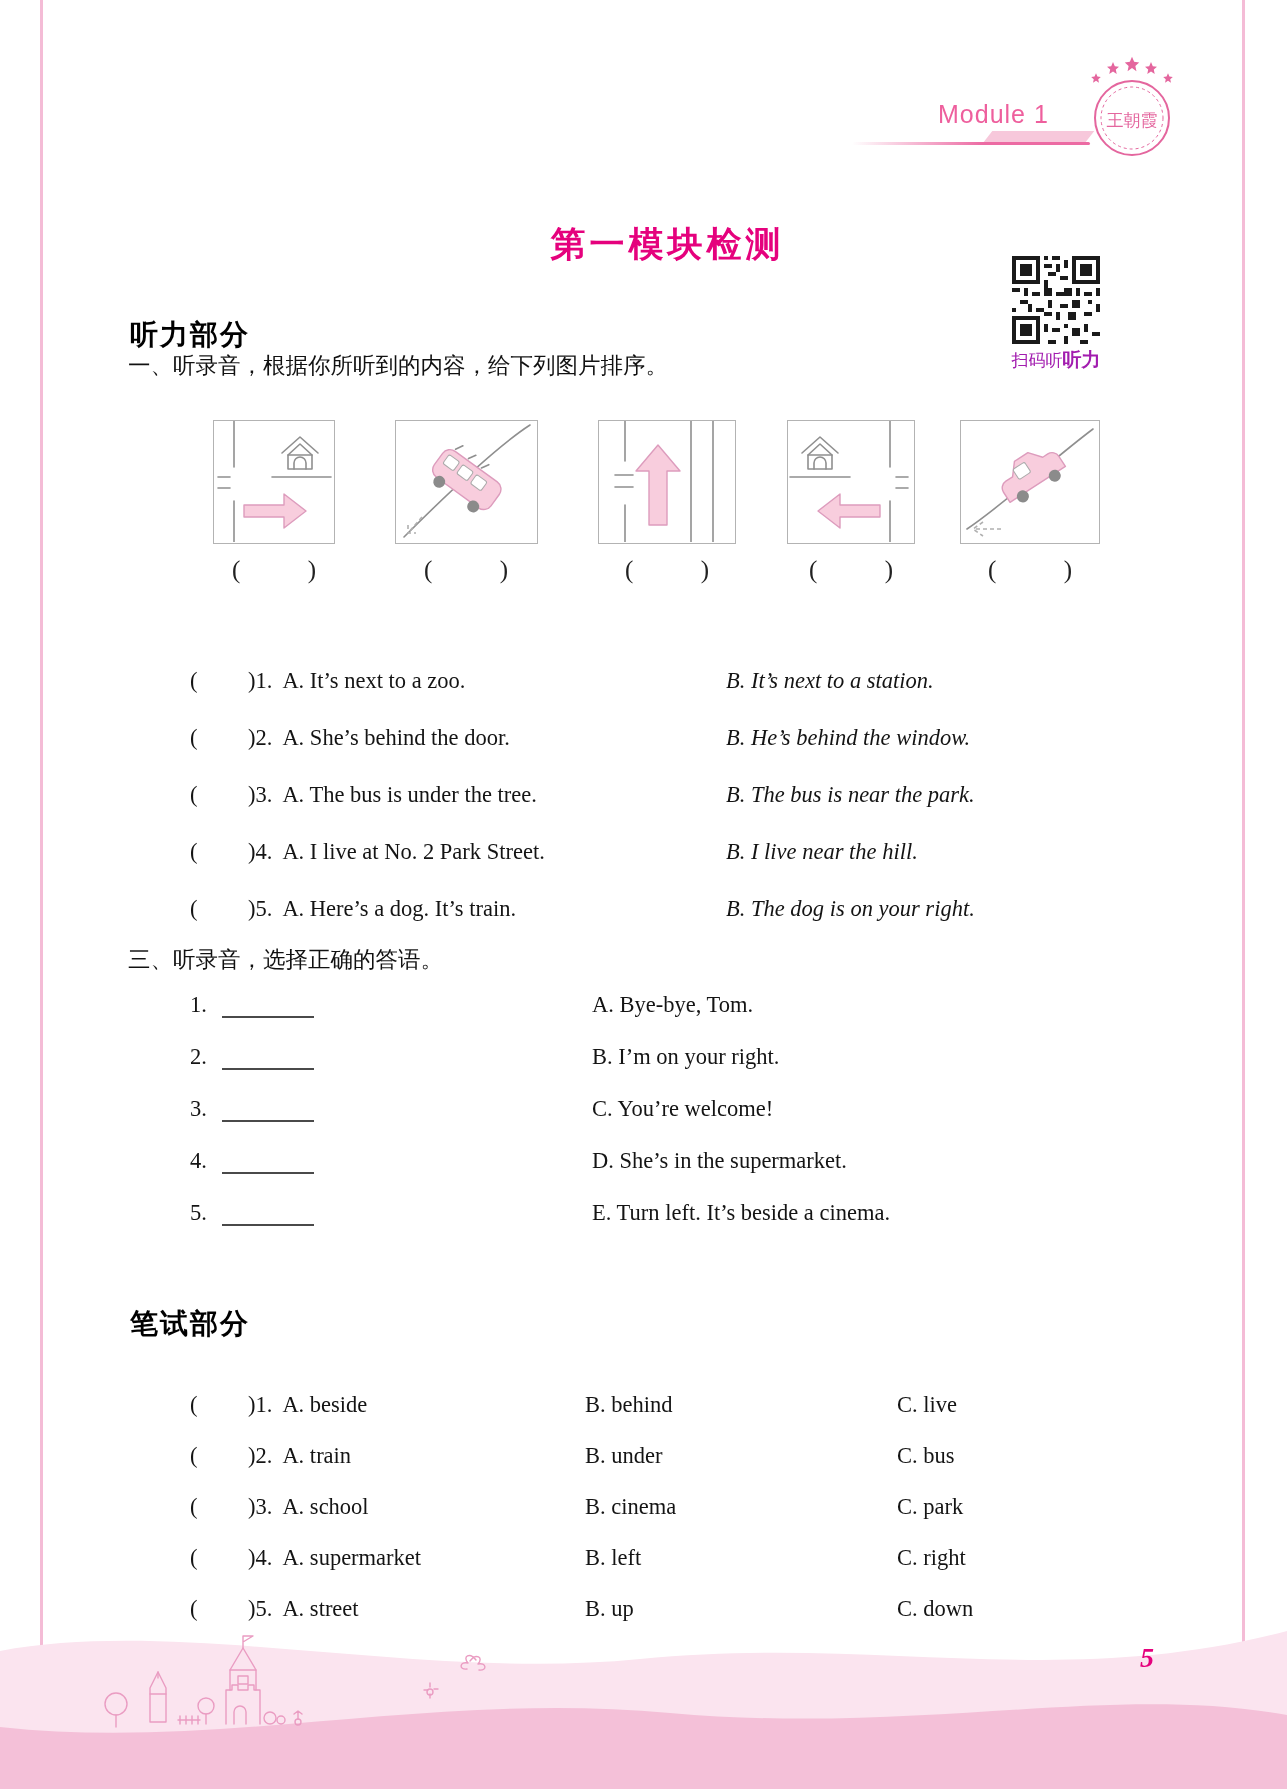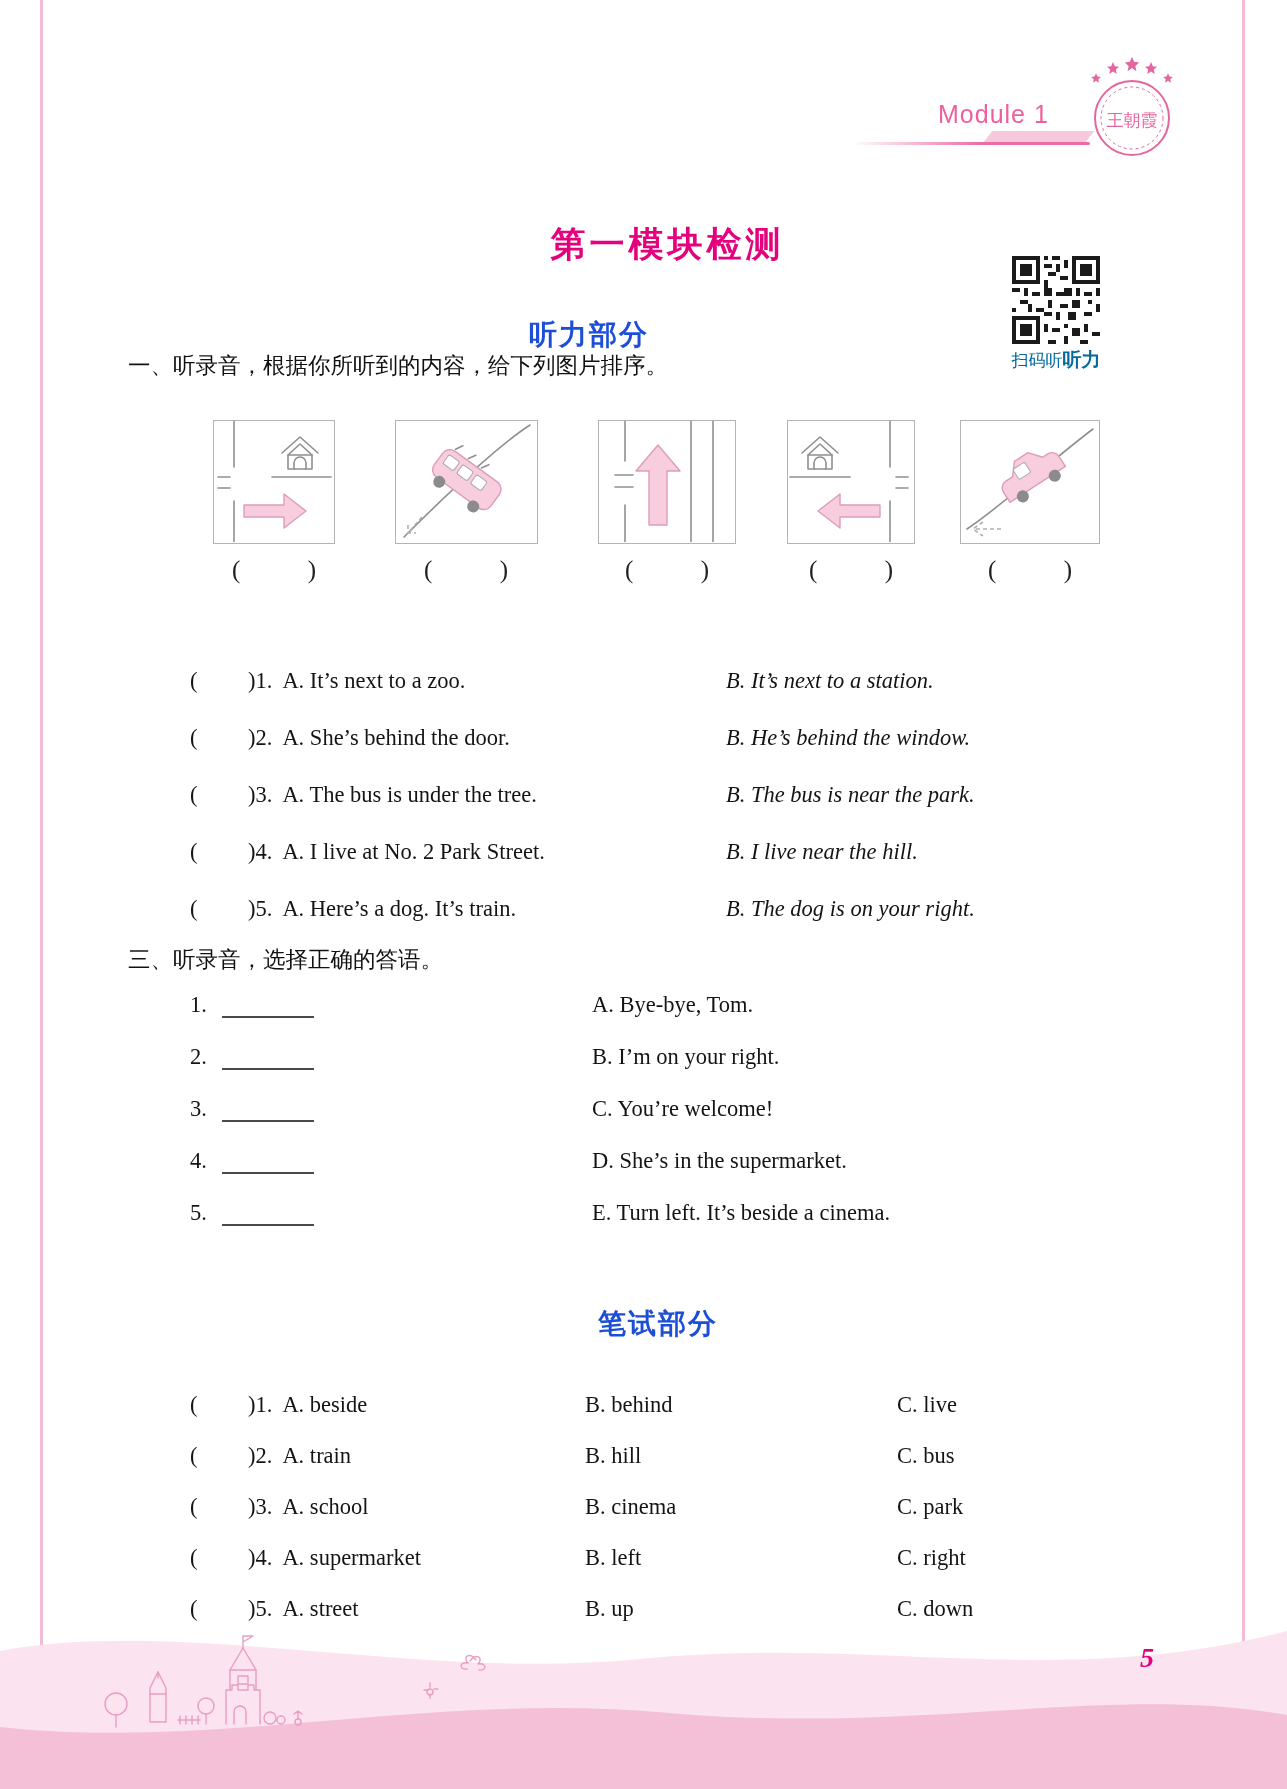--- a/index.html
+++ b/index.html
@@ -20,25 +20,25 @@
   .module-line { position:absolute; left:852px; top:142px; width:238px; height:3px; border-radius:2px;
     background:linear-gradient(to right, rgba(238,95,157,0), #ec6ba3 55%, #ec6ba3); }
   .stamp { position:absolute; left:1078px; top:56px; }
 
   .page-title { position:absolute; left:0; width:1287px; top:198px; text-align:center;
     font-family:"Liberation Sans",sans-serif; font-weight:bold; font-size:35px;
     letter-spacing:4px; color:#e5017d;padding-left:24px; }
 
   .qr { position:absolute; left:1012px; top:256px; }
   .qr-caption { position:absolute; left:992px; top:347px; width:128px; text-align:center;
-    font-family:"Liberation Sans",sans-serif; font-size:17px; color:#0369a1; }
+    font-family:"Liberation Sans",sans-serif; font-size:17px; color:#a21caf; }
   .qr-caption b { font-size:19px; }
 
   .part-heading { position:absolute; font-family:"Liberation Sans",sans-serif; font-weight:bold;
-    font-size:28px; color:#1d4ed8; letter-spacing:2px; text-align:center; }
+    font-size:28px; color:#000000; letter-spacing:2px; text-align:left; }
   .part-heading.listening { left:130px; width:918px; top:293px; }
   .part-heading.written  { left:130px; width:1056px; top:1282px; }
 
   .sec-header { position:absolute; left:128px; font-family:"Liberation Sans",sans-serif;
     font-weight:normal; font-size:22.5px; color:#111; }
   .sh1 { top:350px; } .sh2 { top:614px; } .sh3 { top:944px; } .sh4 { top:1336px; }
 
   .pic-box { position:absolute; top:420px; height:124px; border:1.5px solid #b3b3b3;
     background:#fff; box-sizing:border-box; }
   .pic-box svg { display:block; }
@@ -311,21 +311,21 @@
 
   <div class="row r4-1">
     <span class="po">(</span>
     <span class="lab"><span>)1.</span><span class="gap"></span><span>A. beside</span></span>
     <span class="b4">B. behind</span>
     <span class="c4">C. live</span>
   </div>
   <div class="row r4-2">
     <span class="po">(</span>
     <span class="lab"><span>)2.</span><span class="gap"></span><span>A. train</span></span>
-    <span class="b4">B. hill</span>
+    <span class="b4">B. under</span>
     <span class="c4">C. bus</span>
   </div>
   <div class="row r4-3">
     <span class="po">(</span>
     <span class="lab"><span>)3.</span><span class="gap"></span><span>A. school</span></span>
     <span class="b4">B. cinema</span>
     <span class="c4">C. park</span>
   </div>
   <div class="row r4-4">
     <span class="po">(</span>

